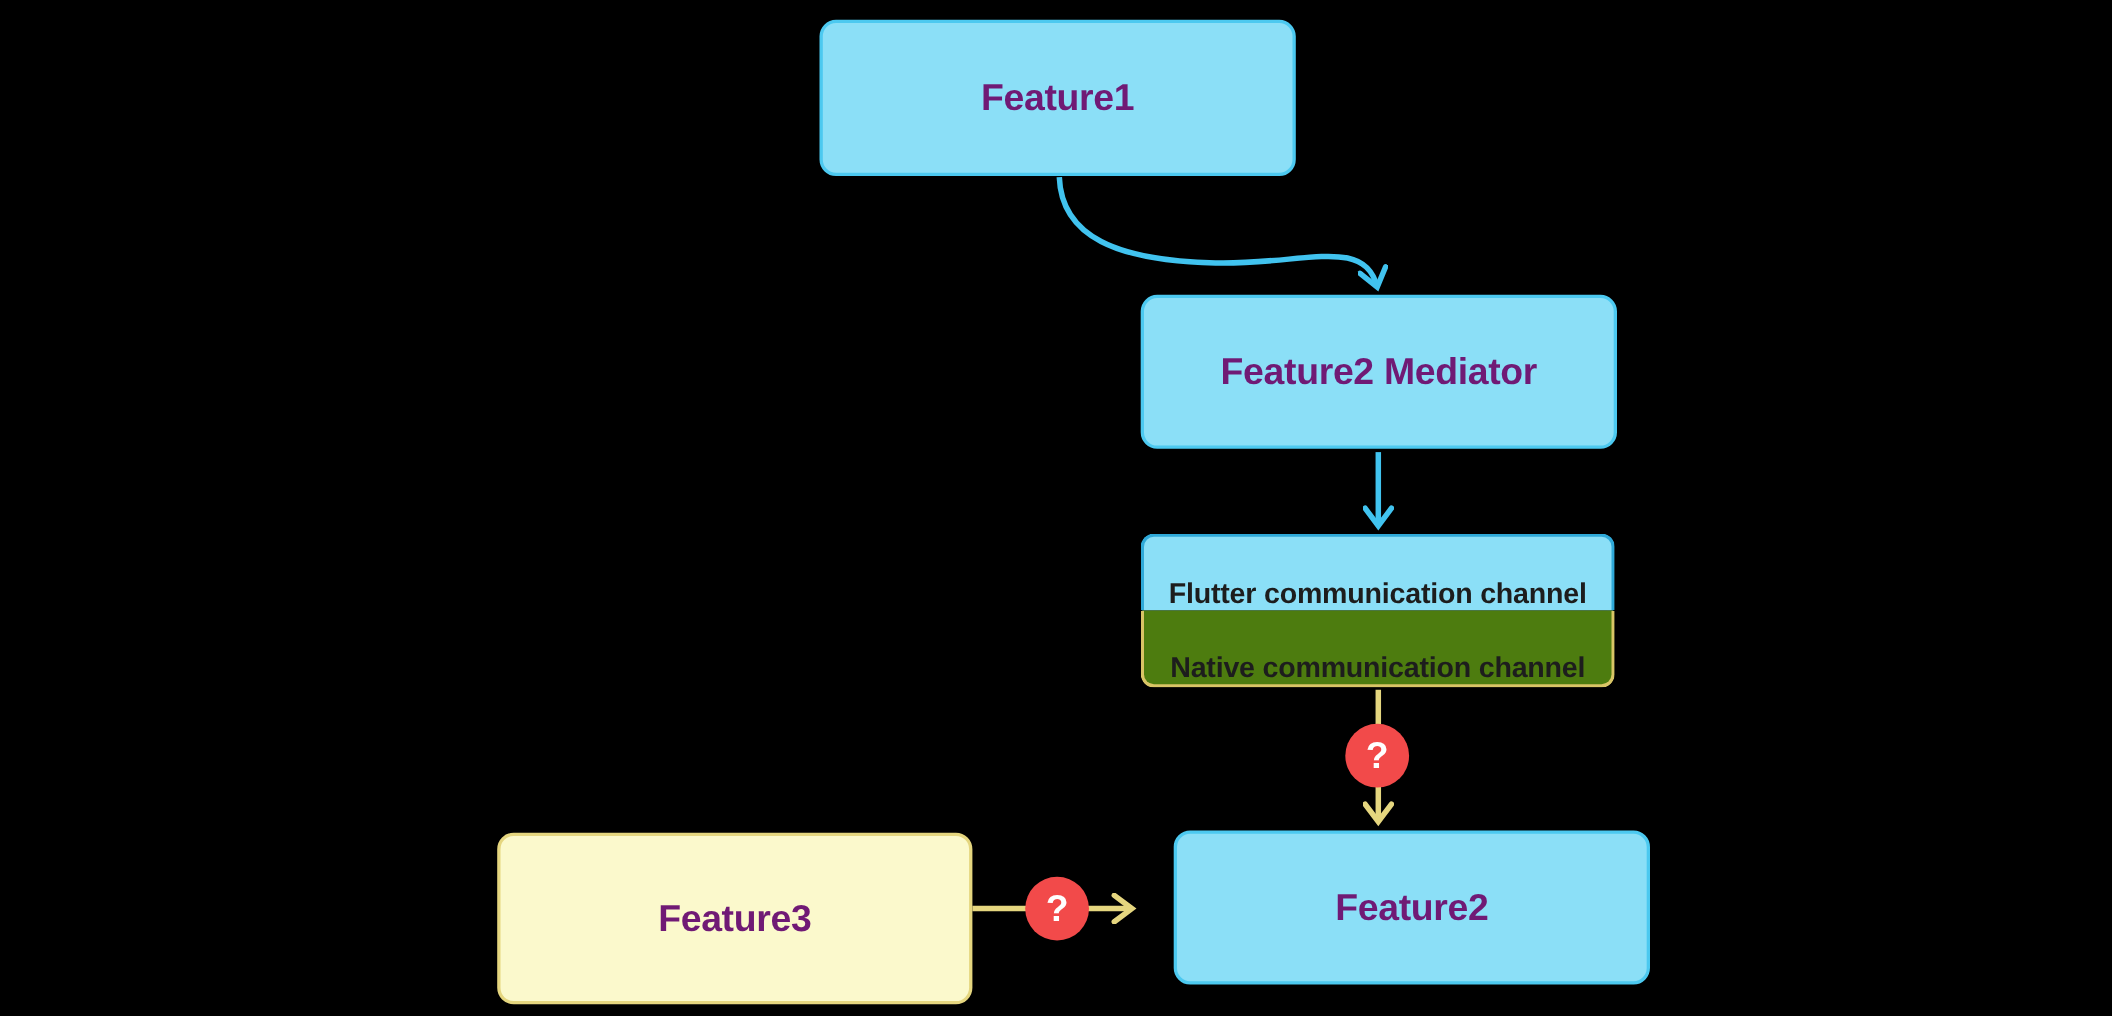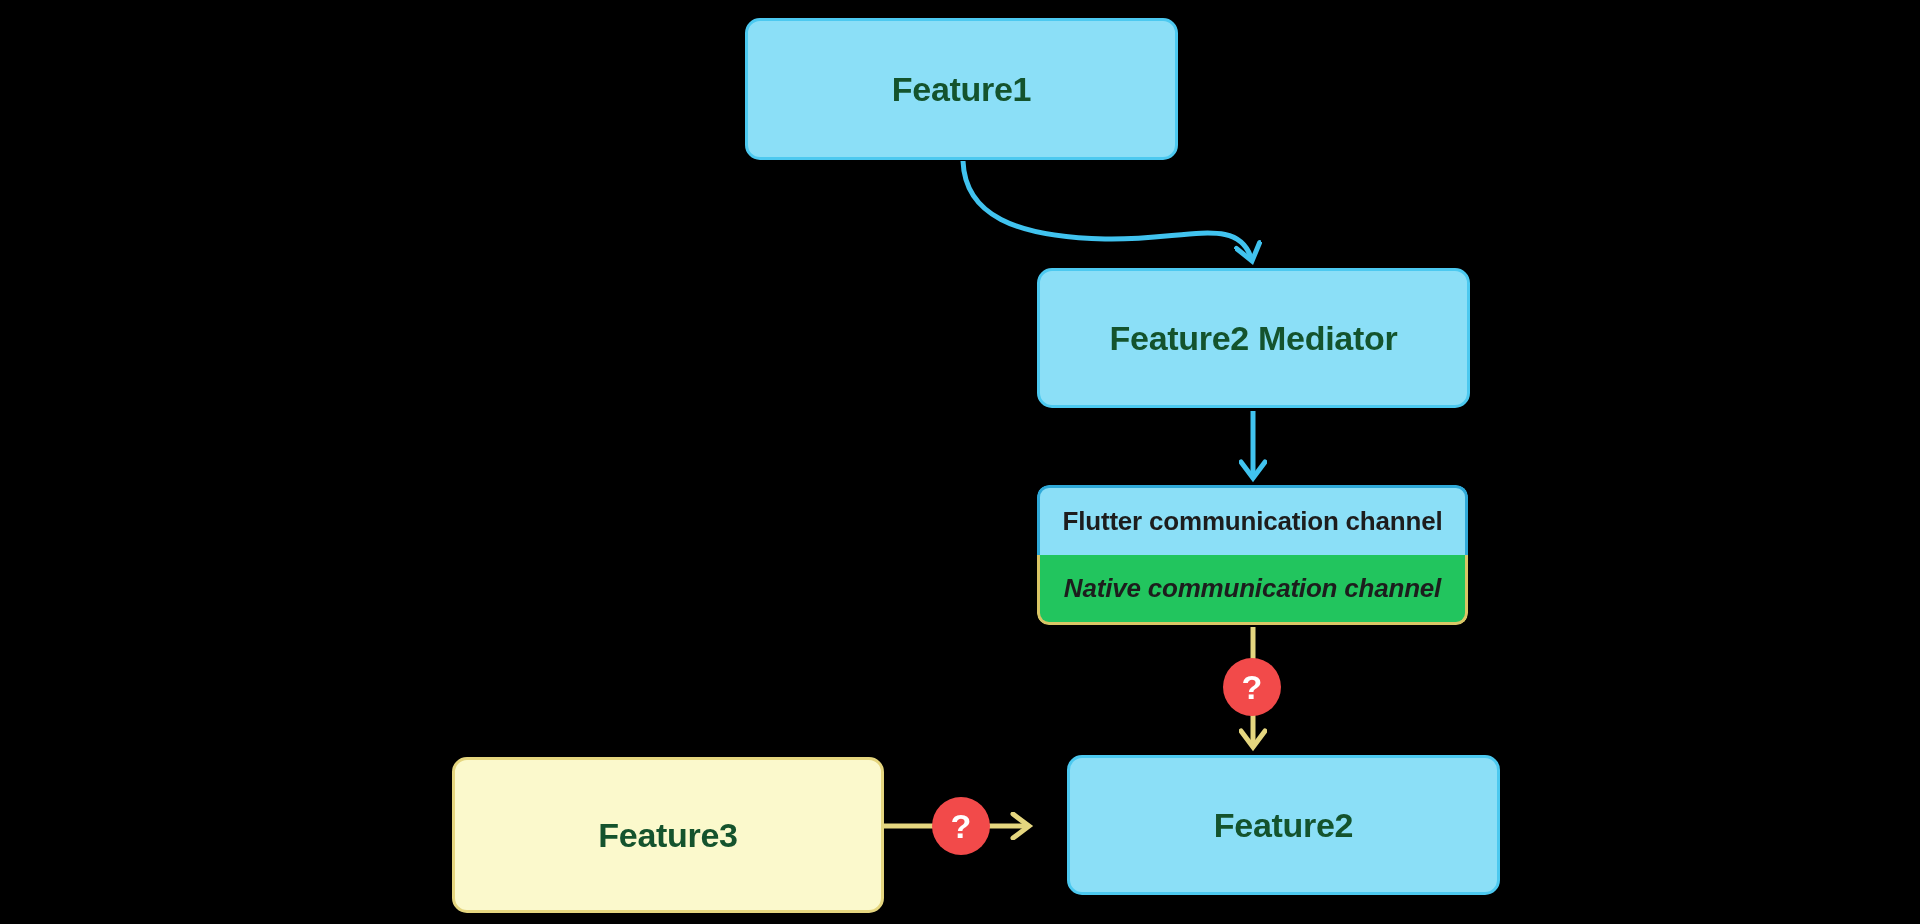--- a/index.html
+++ b/index.html
@@ -20,21 +20,21 @@
   .node {
     position: absolute;
     box-sizing: border-box;
     display: flex;
     align-items: center;
     justify-content: center;
     border-radius: 15px;
     font-size: 34px;
     font-weight: 700;
     letter-spacing: -0.3px;
-    color: #14532d;
+    color: #701a75;
     z-index: 2;
   }
   .node-blue   { background: #8BDFF7; border: 3px solid #4CC9F0; }
   .node-yellow { background: #FBF9CC; border: 3px solid #E5D67F; }
 
   #feature1 { left: 745px; top: 18px;  width: 433px; height: 142px; }
   #mediator { left: 1037px; top: 268px; width: 433px; height: 140px; }
   #feature2 { left: 1035px; top: 755px; width: 433px; height: 140px; margin-left: 32px; }
   #feature3 { left: 452px;  top: 757px; width: 432px; height: 156px; }
 
@@ -43,39 +43,38 @@
     left: 1037px; top: 485px;
     width: 431px; height: 140px;
     border-radius: 12px;
     overflow: hidden;
     z-index: 2;
   }
   .channel-row {
     box-sizing: border-box;
     height: 70px;
     display: flex;
-    align-items: center;
+    align-items: flex-end;
     justify-content: center;
     font-size: 26px;
     font-weight: 700;
     letter-spacing: -0.2px;
     color: #1d1d1d;
   }
   .channel-flutter {
     background: #8BDFF7;
     border: 3px solid #2FA9D8;
     border-bottom: none;
     border-radius: 12px 12px 0 0;
   }
   .channel-native {
-    background: #22c55e;
+    background: #4d7c0f;
     border: 3px solid #D9C566;
     border-top: none;
     border-radius: 0 0 12px 12px;
-    font-style: italic;
   }
   .badge {
     position: absolute;
     width: 58px; height: 58px;
     border-radius: 50%;
     background: #F24A4A;
     color: #fff;
     display: flex;
     align-items: center;
     justify-content: center;

